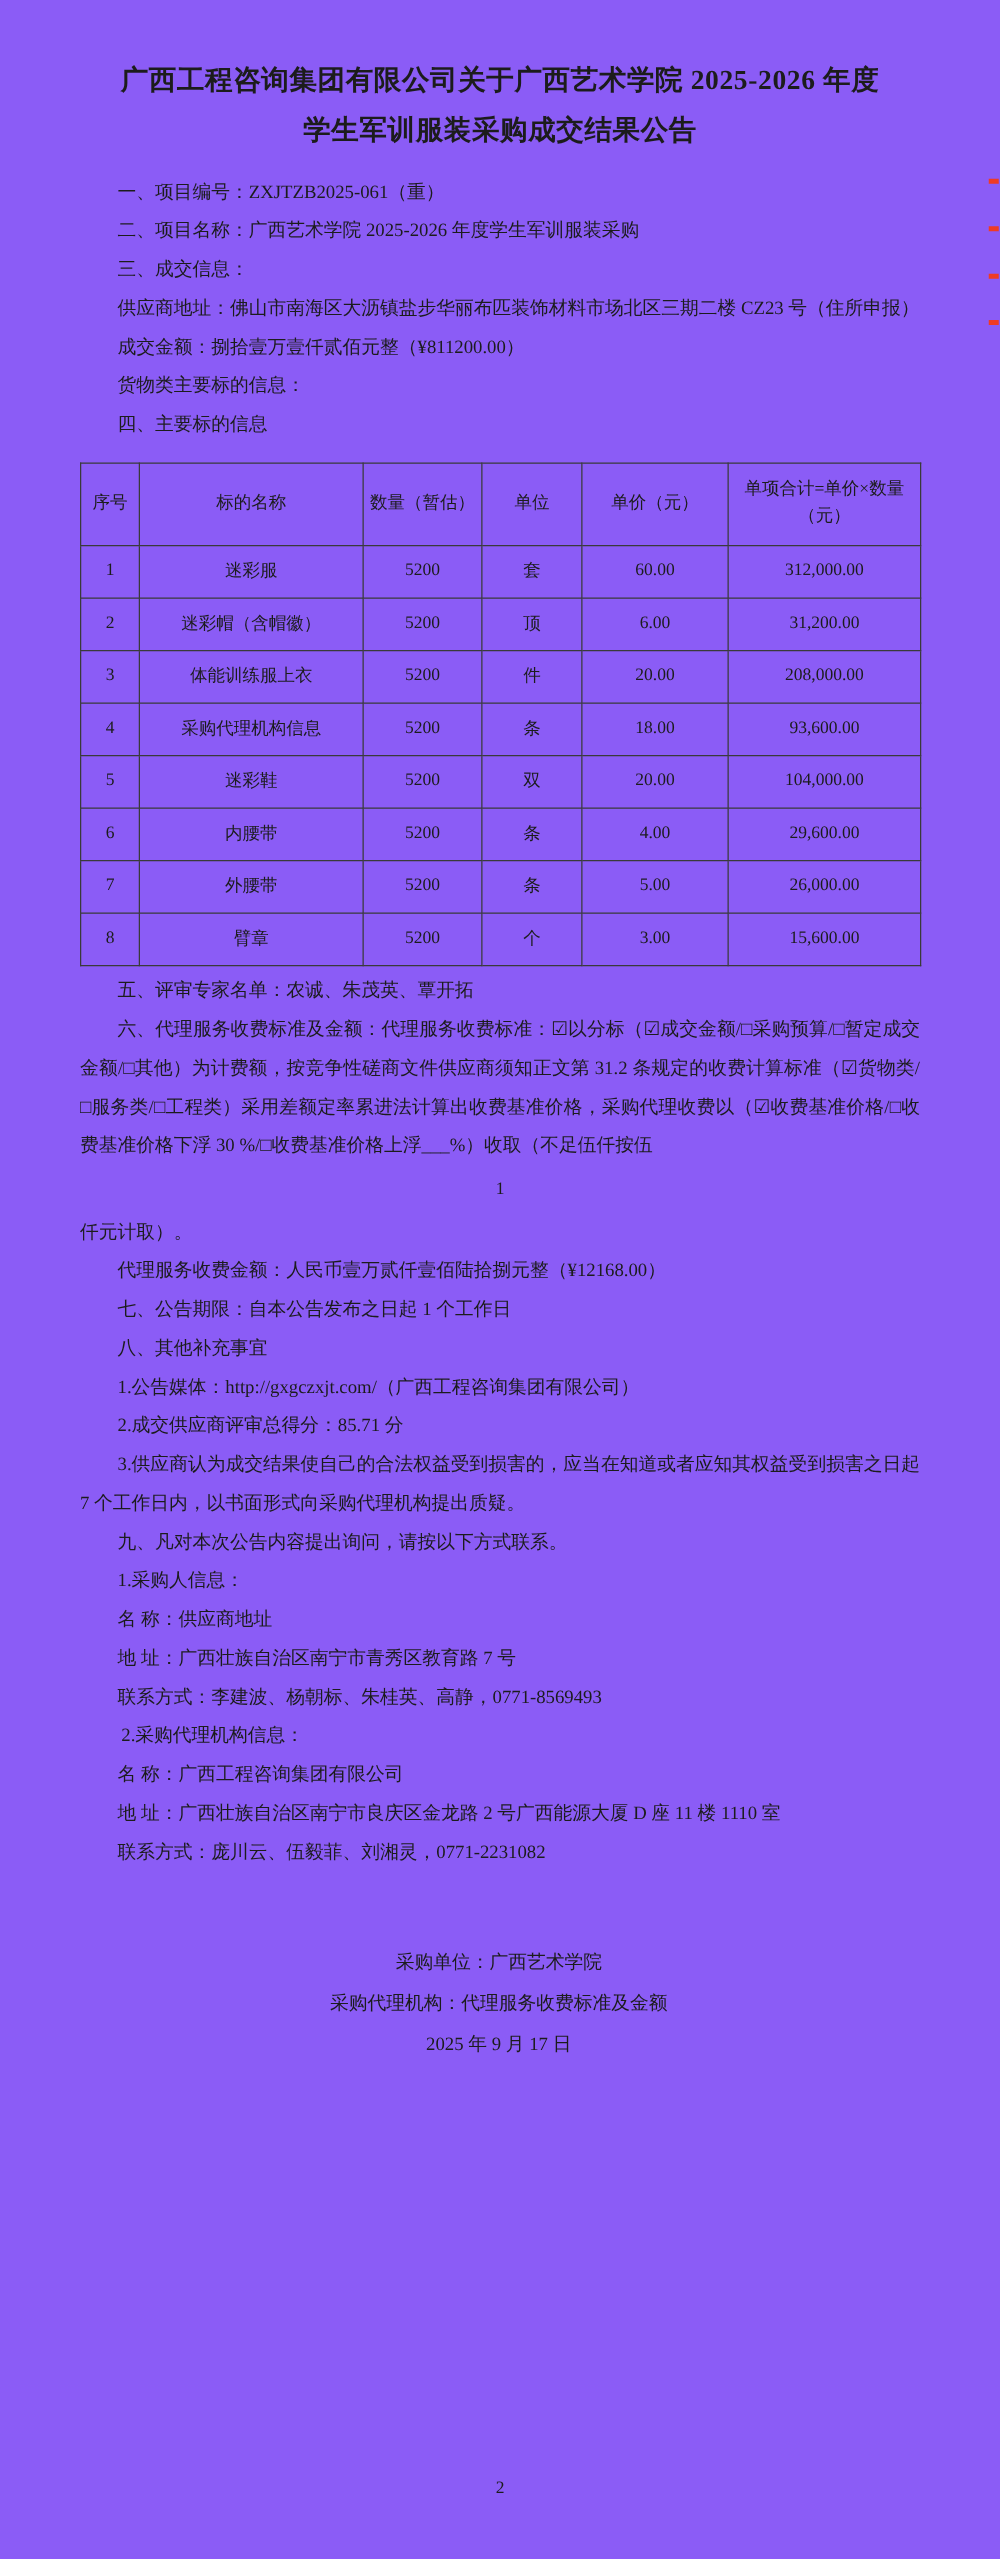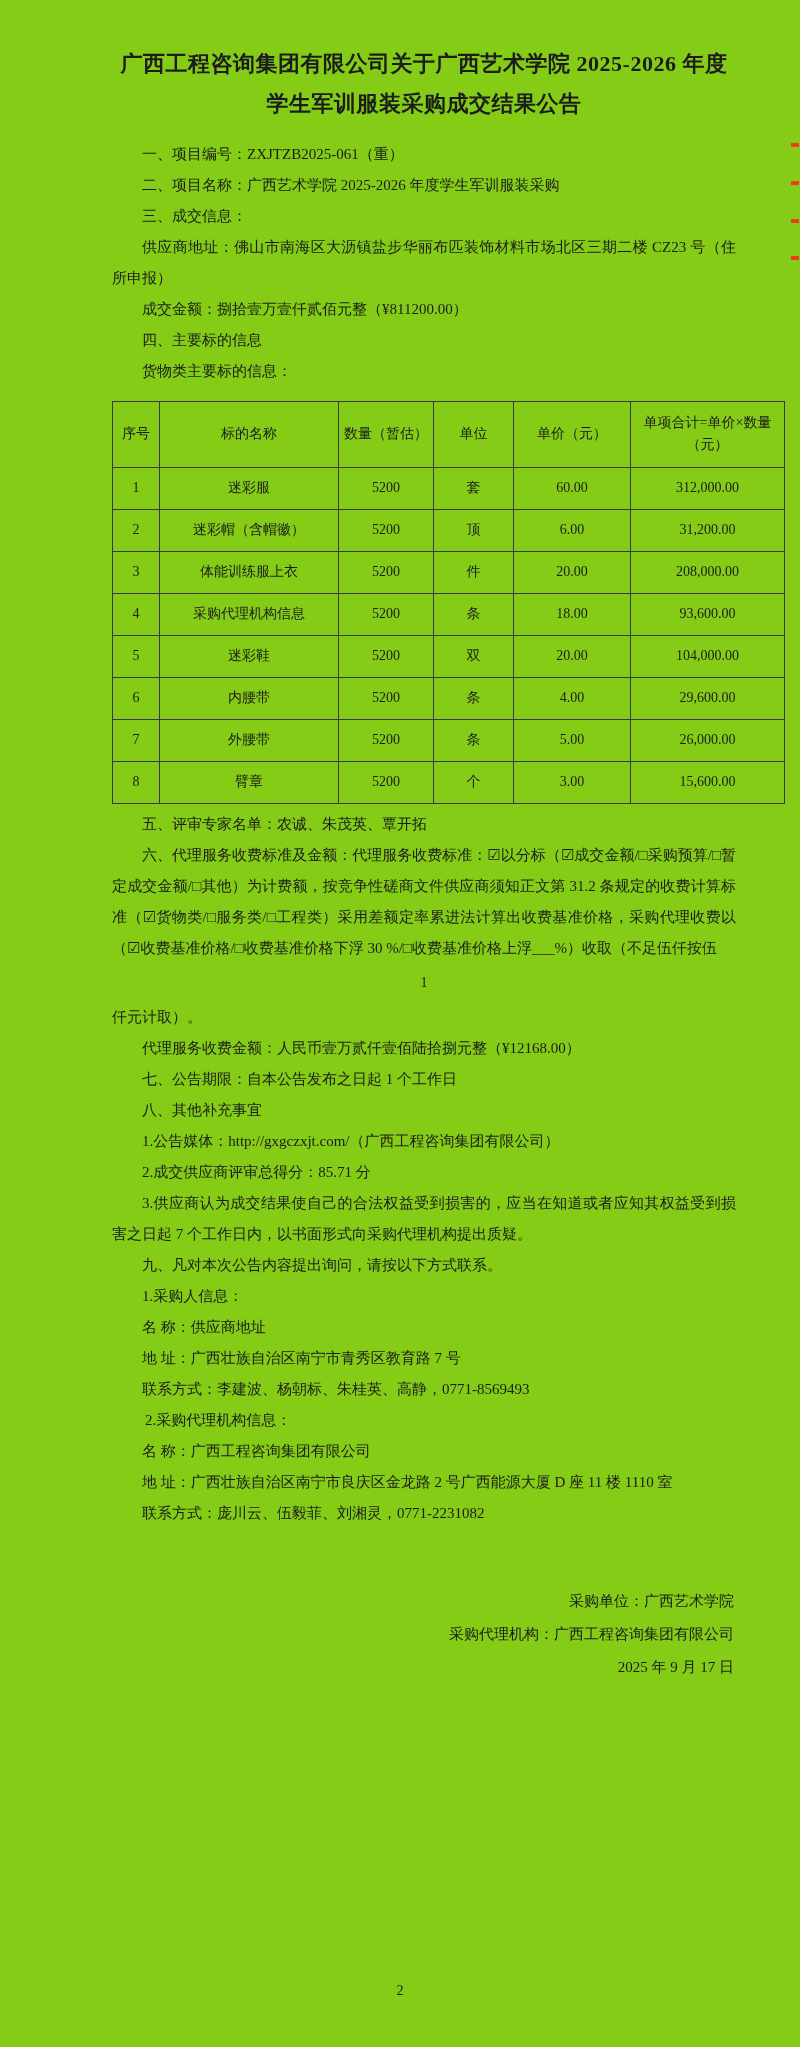--- a/index.html
+++ b/index.html
@@ -2,25 +2,24 @@
 <html><head>
 <meta charset="utf-8">
 <style>
   * { box-sizing: border-box; }
   html, body { margin: 0; padding: 0; background: #ffffff; }
   .page {
     position: relative;
     width: 800px;
     height: 2047px;
     margin: 0 auto;
-    background: #84cc16;
+    background: #8b5cf6;
     font-family: "Liberation Serif", "DejaVu Serif", serif;
     color: #1c1c1c;
     overflow: hidden;
-    padding-left: 48px;
   }
   .content { padding: 0 64px; }
   .doc-title {
     margin-top: 44px;
     text-align: center;
     font-size: 22px;
     font-weight: bold;
     line-height: 40px;
     letter-spacing: 0.5px;
   }
@@ -56,21 +55,21 @@
     font-size: 14px;
     line-height: 32px;
   }
   .sig-block {
     margin-top: 56px;
     text-align: right;
     font-size: 15px;
     line-height: 33px;
     padding-right: 2px;
   }
-  .sig-block p { margin: 0; }
+  .sig-block p { margin: 0; text-align: center; }
   .footer-page-num {
     position: absolute;
     bottom: 48px;
     left: 0;
     right: 0;
     text-align: center;
     font-size: 14px;
   }
   .revision-mark {
     position: absolute;
@@ -93,22 +92,22 @@
       <div>广西工程咨询集团有限公司关于广西艺术学院 2025-2026 年度</div>
       <div>学生军训服装采购成交结果公告</div>
     </h1>
 
     <div class="top-block">
       <p class="p indent">一、项目编号：ZXJTZB2025-061（重）</p>
       <p class="p indent">二、项目名称：广西艺术学院 2025-2026 年度学生军训服装采购</p>
       <p class="p indent">三、成交信息：</p>
       <p class="p indent">供应商地址：佛山市南海区大沥镇盐步华丽布匹装饰材料市场北区三期二楼 CZ23 号（住所申报）</p>
       <p class="p indent">成交金额：捌拾壹万壹仟贰佰元整（¥811200.00）</p>
+      <p class="p indent">货物类主要标的信息：</p>
       <p class="p indent">四、主要标的信息</p>
-      <p class="p indent">货物类主要标的信息：</p>
     </div>
 
     <table class="goods">
       <colgroup>
         <col style="width:47px">
           <col style="width:179px">
           <col style="width:95px">
         <col style="width:80px">
           <col style="width:117px">
           <col style="width:154px">
@@ -211,21 +210,21 @@
       <p class="p indent">地  址：广西壮族自治区南宁市青秀区教育路 7 号</p>
       <p class="p indent">联系方式：李建波、杨朝标、朱桂英、高静，0771-8569493</p>
       <p class="p indent-sm">2.采购代理机构信息：</p>
       <p class="p indent">名  称：广西工程咨询集团有限公司</p>
       <p class="p indent">地  址：广西壮族自治区南宁市良庆区金龙路 2 号广西能源大厦 D 座 11 楼 1110 室</p>
       <p class="p indent">联系方式：庞川云、伍毅菲、刘湘灵，0771-2231082</p>
     </div>
 
     <div class="sig-block">
       <p>采购单位：广西艺术学院</p>
-      <p>采购代理机构：广西工程咨询集团有限公司</p>
+      <p>采购代理机构：代理服务收费标准及金额</p>
       <p>2025 年 9 月 17 日</p>
     </div>
   </div>
 
   <div class="footer-page-num">2</div>
 
   <div class="revision-mark rm1" style="background: rgb(239, 59, 36);"></div>
   <div class="revision-mark rm2" style="background: rgb(239, 59, 36);"></div>
   <div class="revision-mark rm3" style="background: rgb(239, 59, 36);"></div>
   <div class="revision-mark rm4" style="background: rgb(239, 59, 36);"></div>

